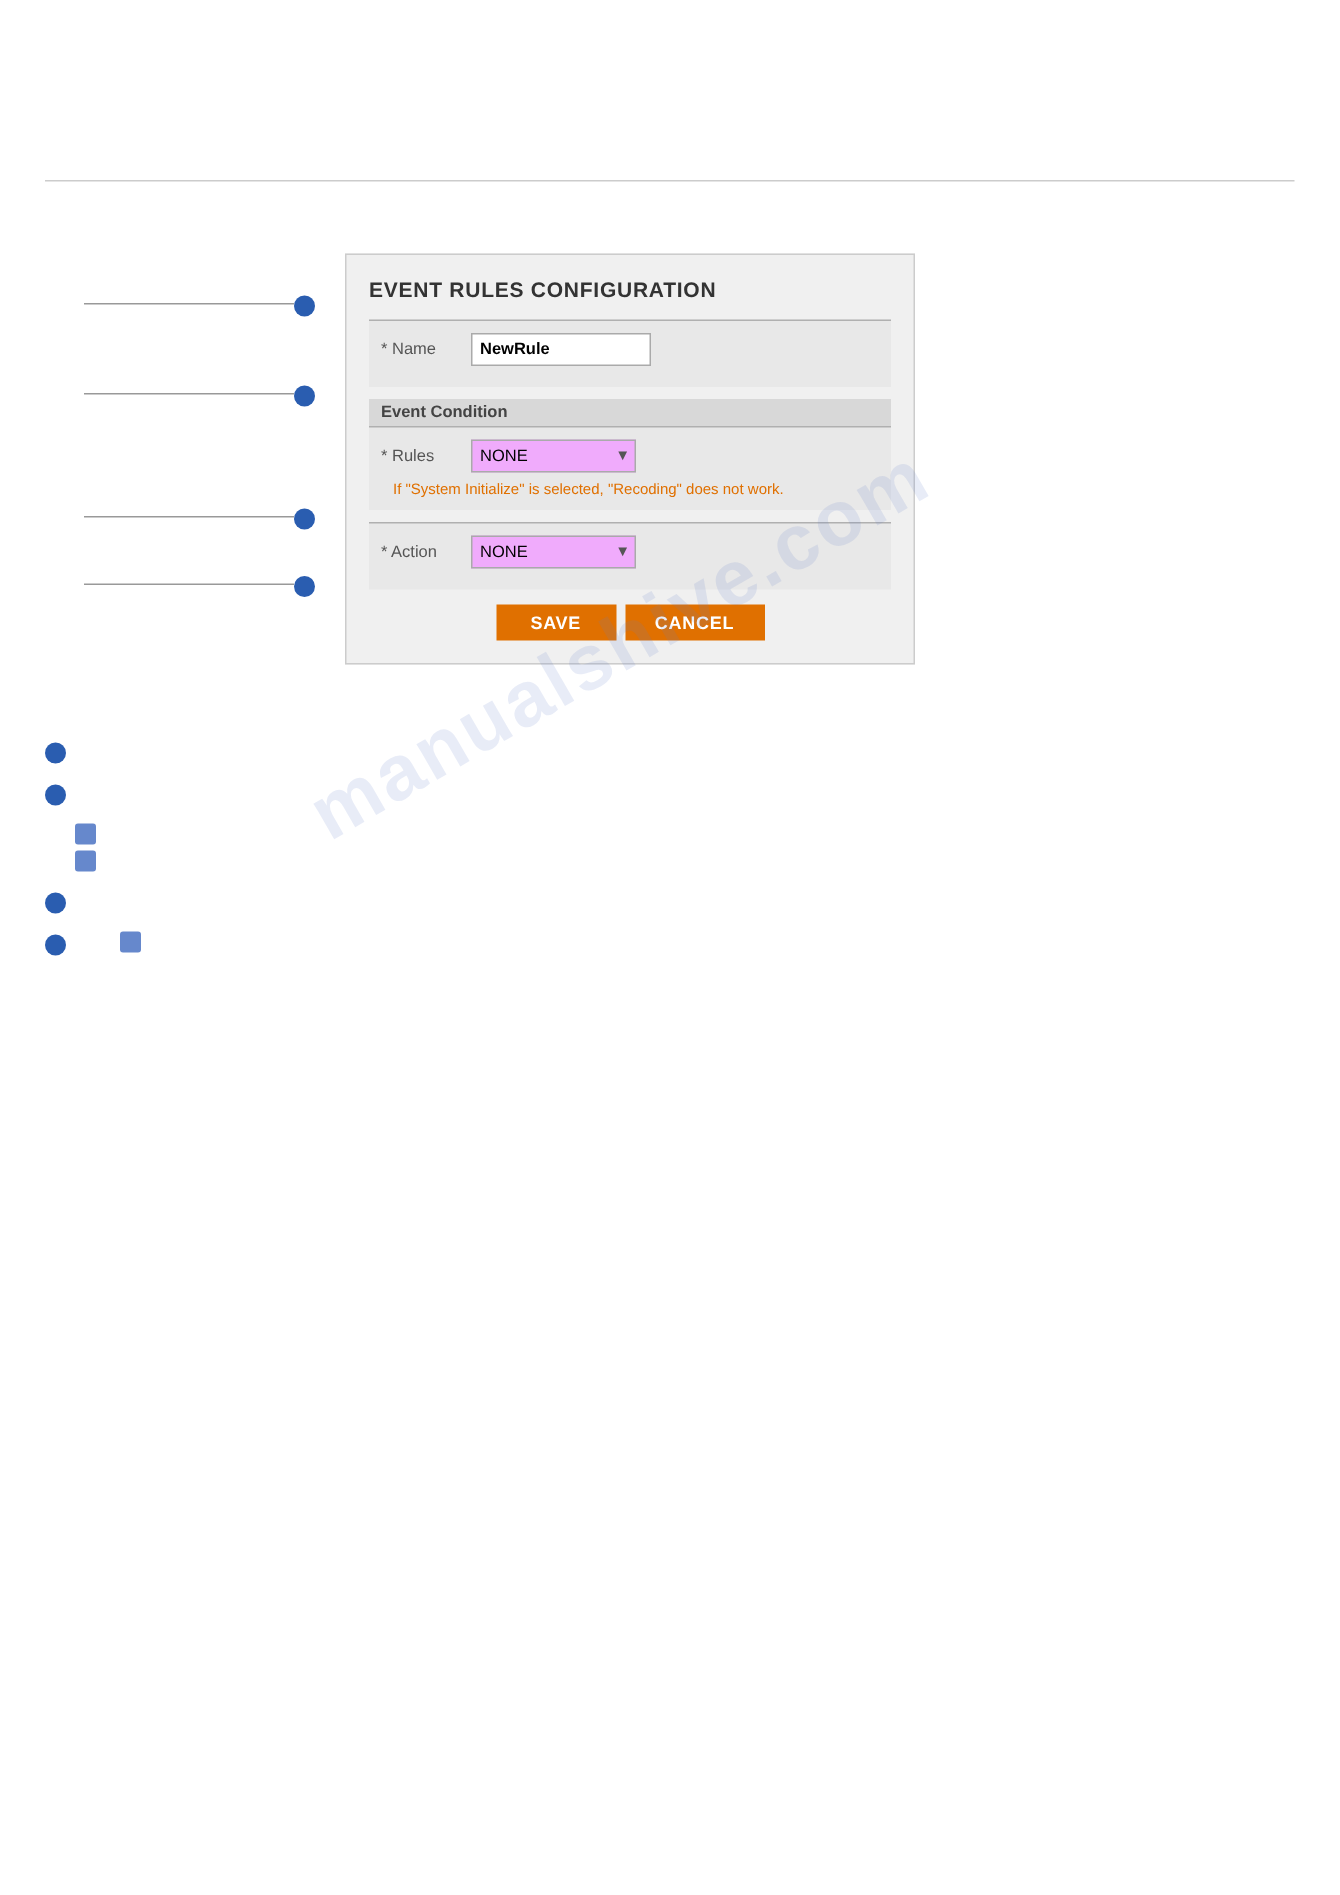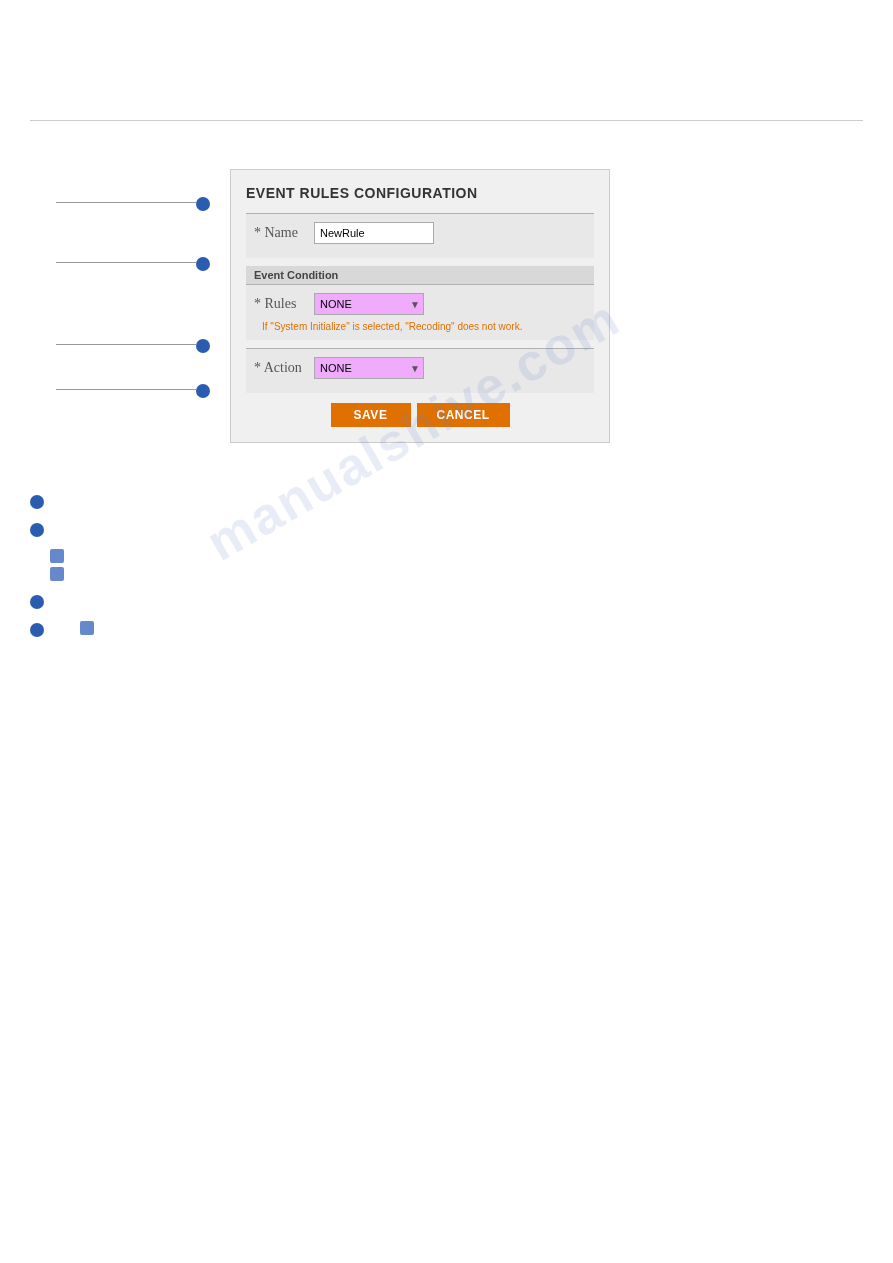--- a/index.html
+++ b/index.html
@@ -73,40 +73,40 @@
       padding: 8px;
     }
 
     .field-row {
       display: flex;
       align-items: center;
       margin-bottom: 6px;
     }
 
     .field-label {
-      font-size: 14px;
+      font-size: 11px;
       color: #555;
       width: 60px;
       flex-shrink: 0;
-      font-family: Liberation Serif, serif;
     }
 
     .field-label-required::before {
       content: '* ';
       color: #555;
     }
 
     .field-input {
       border: 1px solid #aaa;
       background: #fff;
       padding: 2px 5px;
       font-size: 11px;
       height: 22px;
       width: 120px;
       outline: none;
+      font-weight: bold;
     }
 
     .field-select {
       border: 1px solid #aaa;
       background: #f0abfc;
       padding: 2px 5px;
       font-size: 11px;
       height: 22px;
       width: 110px;
       outline: none;

